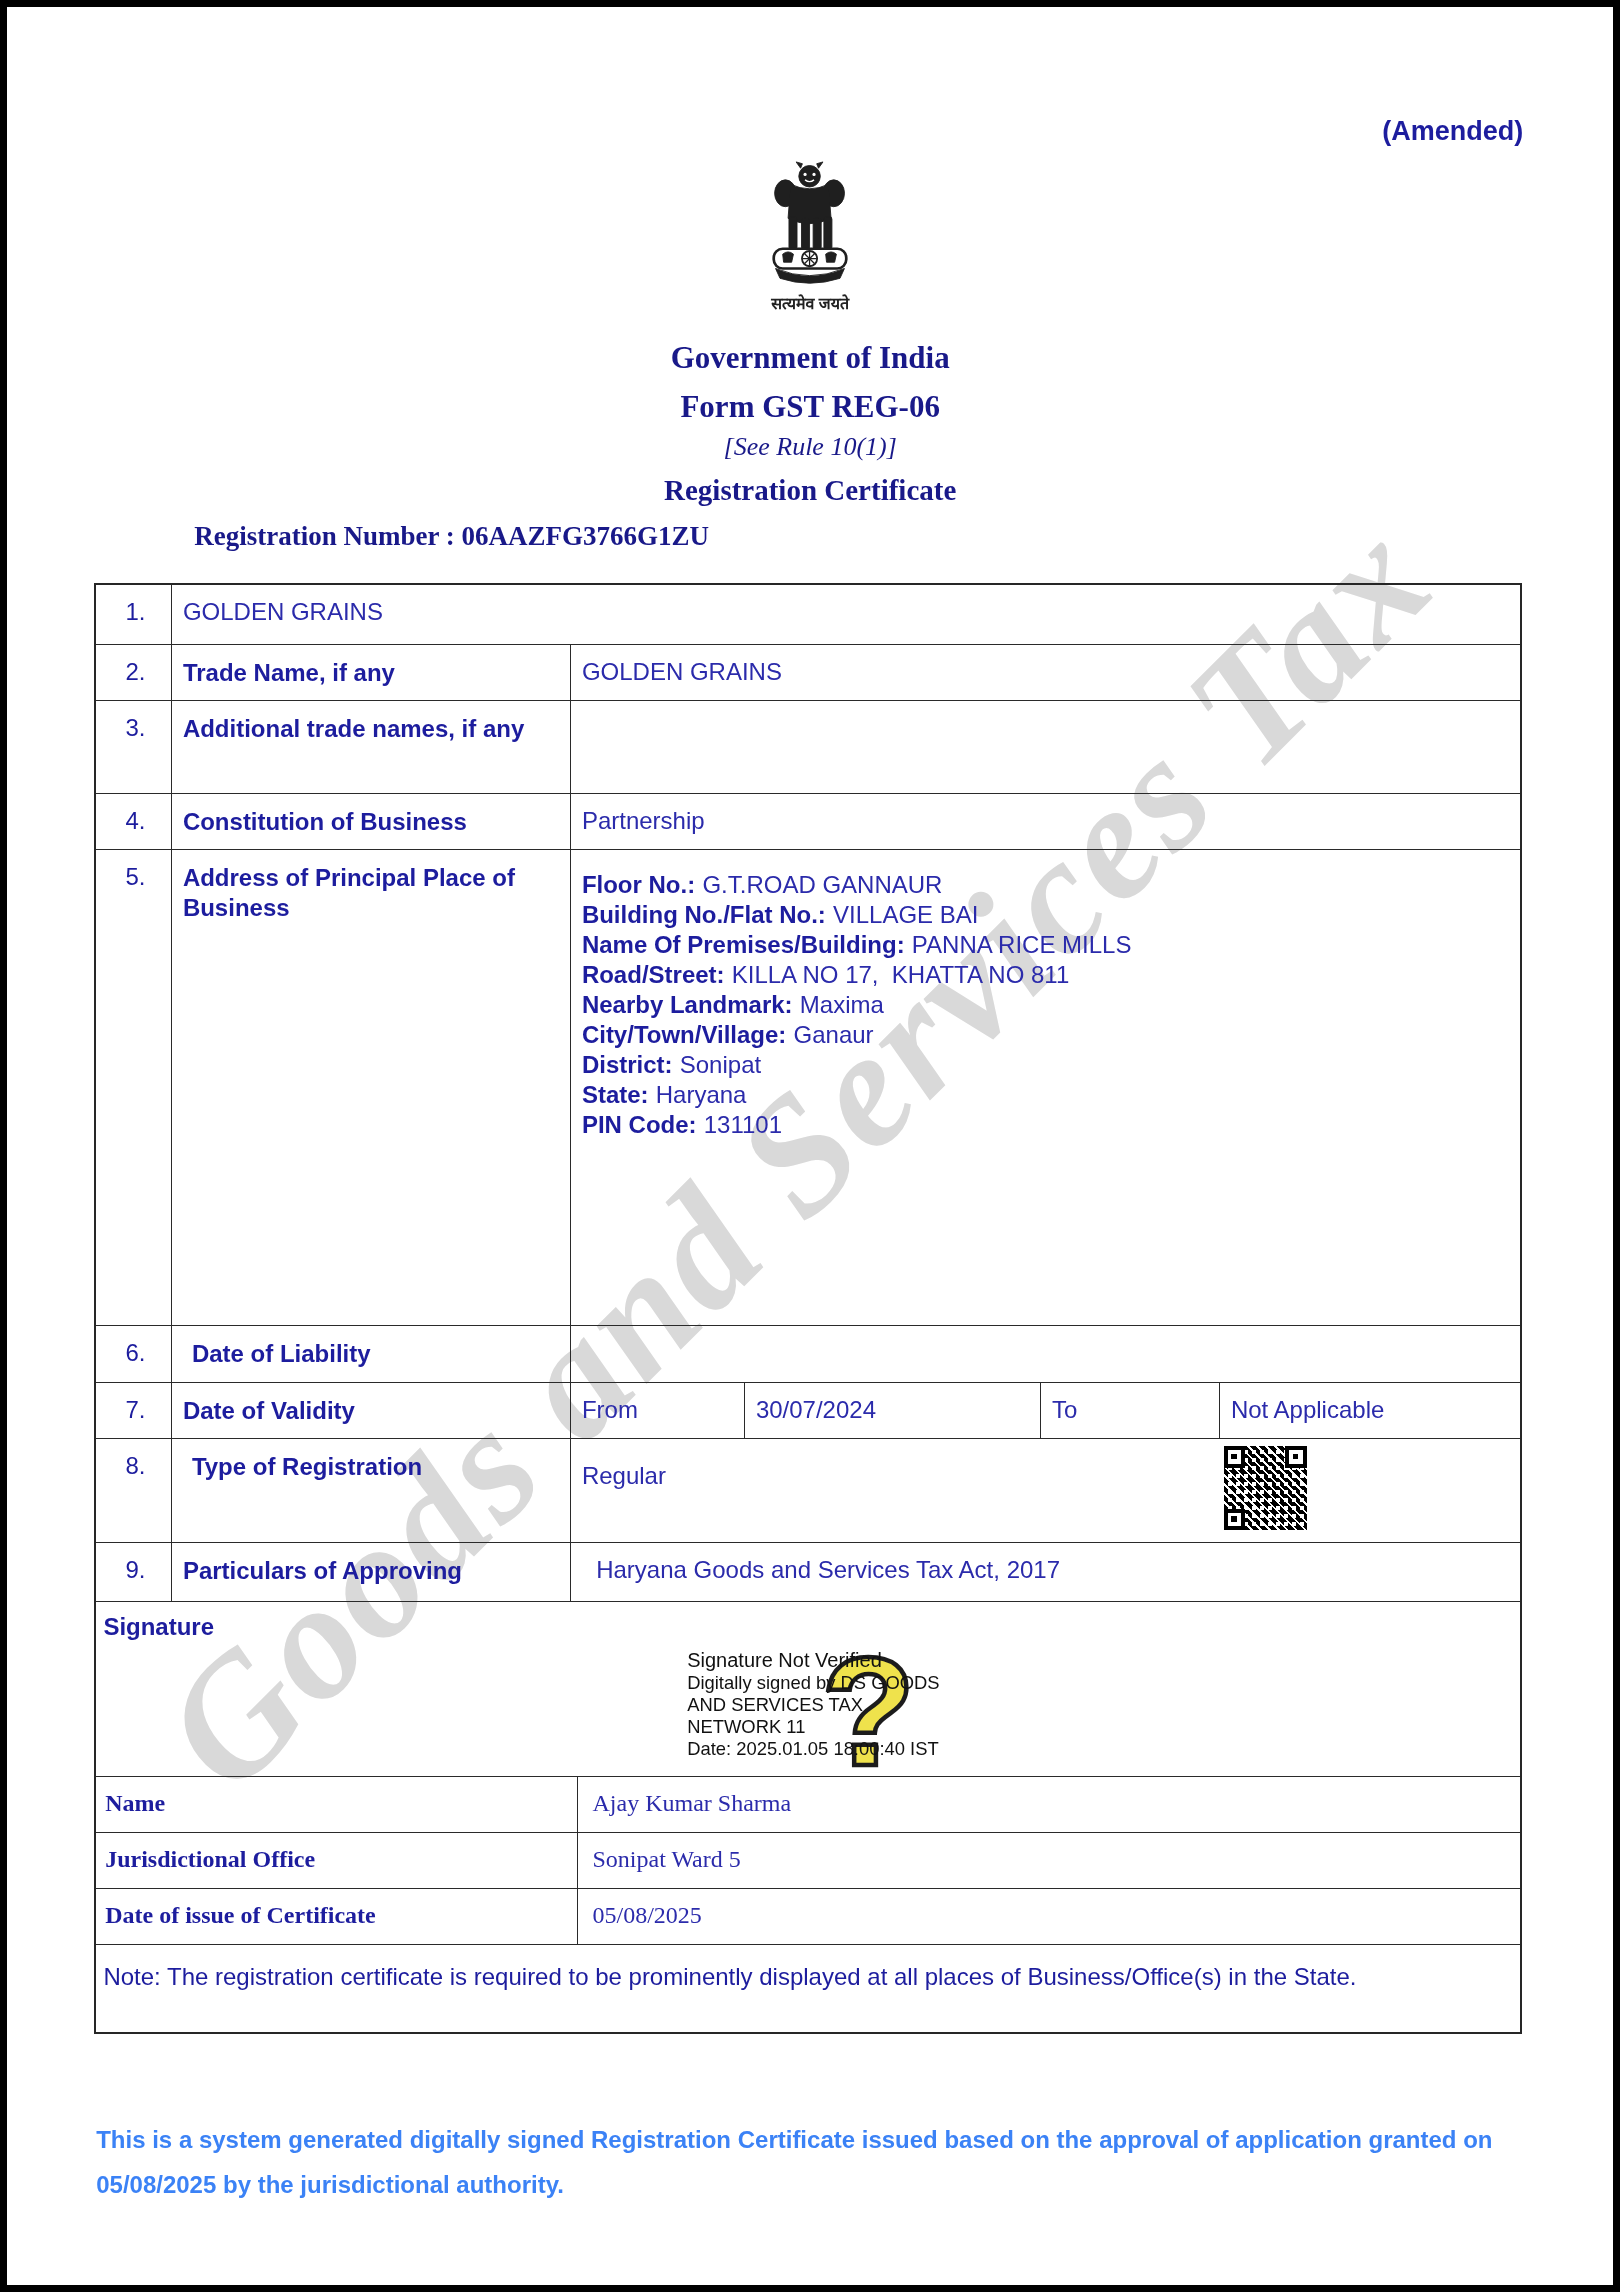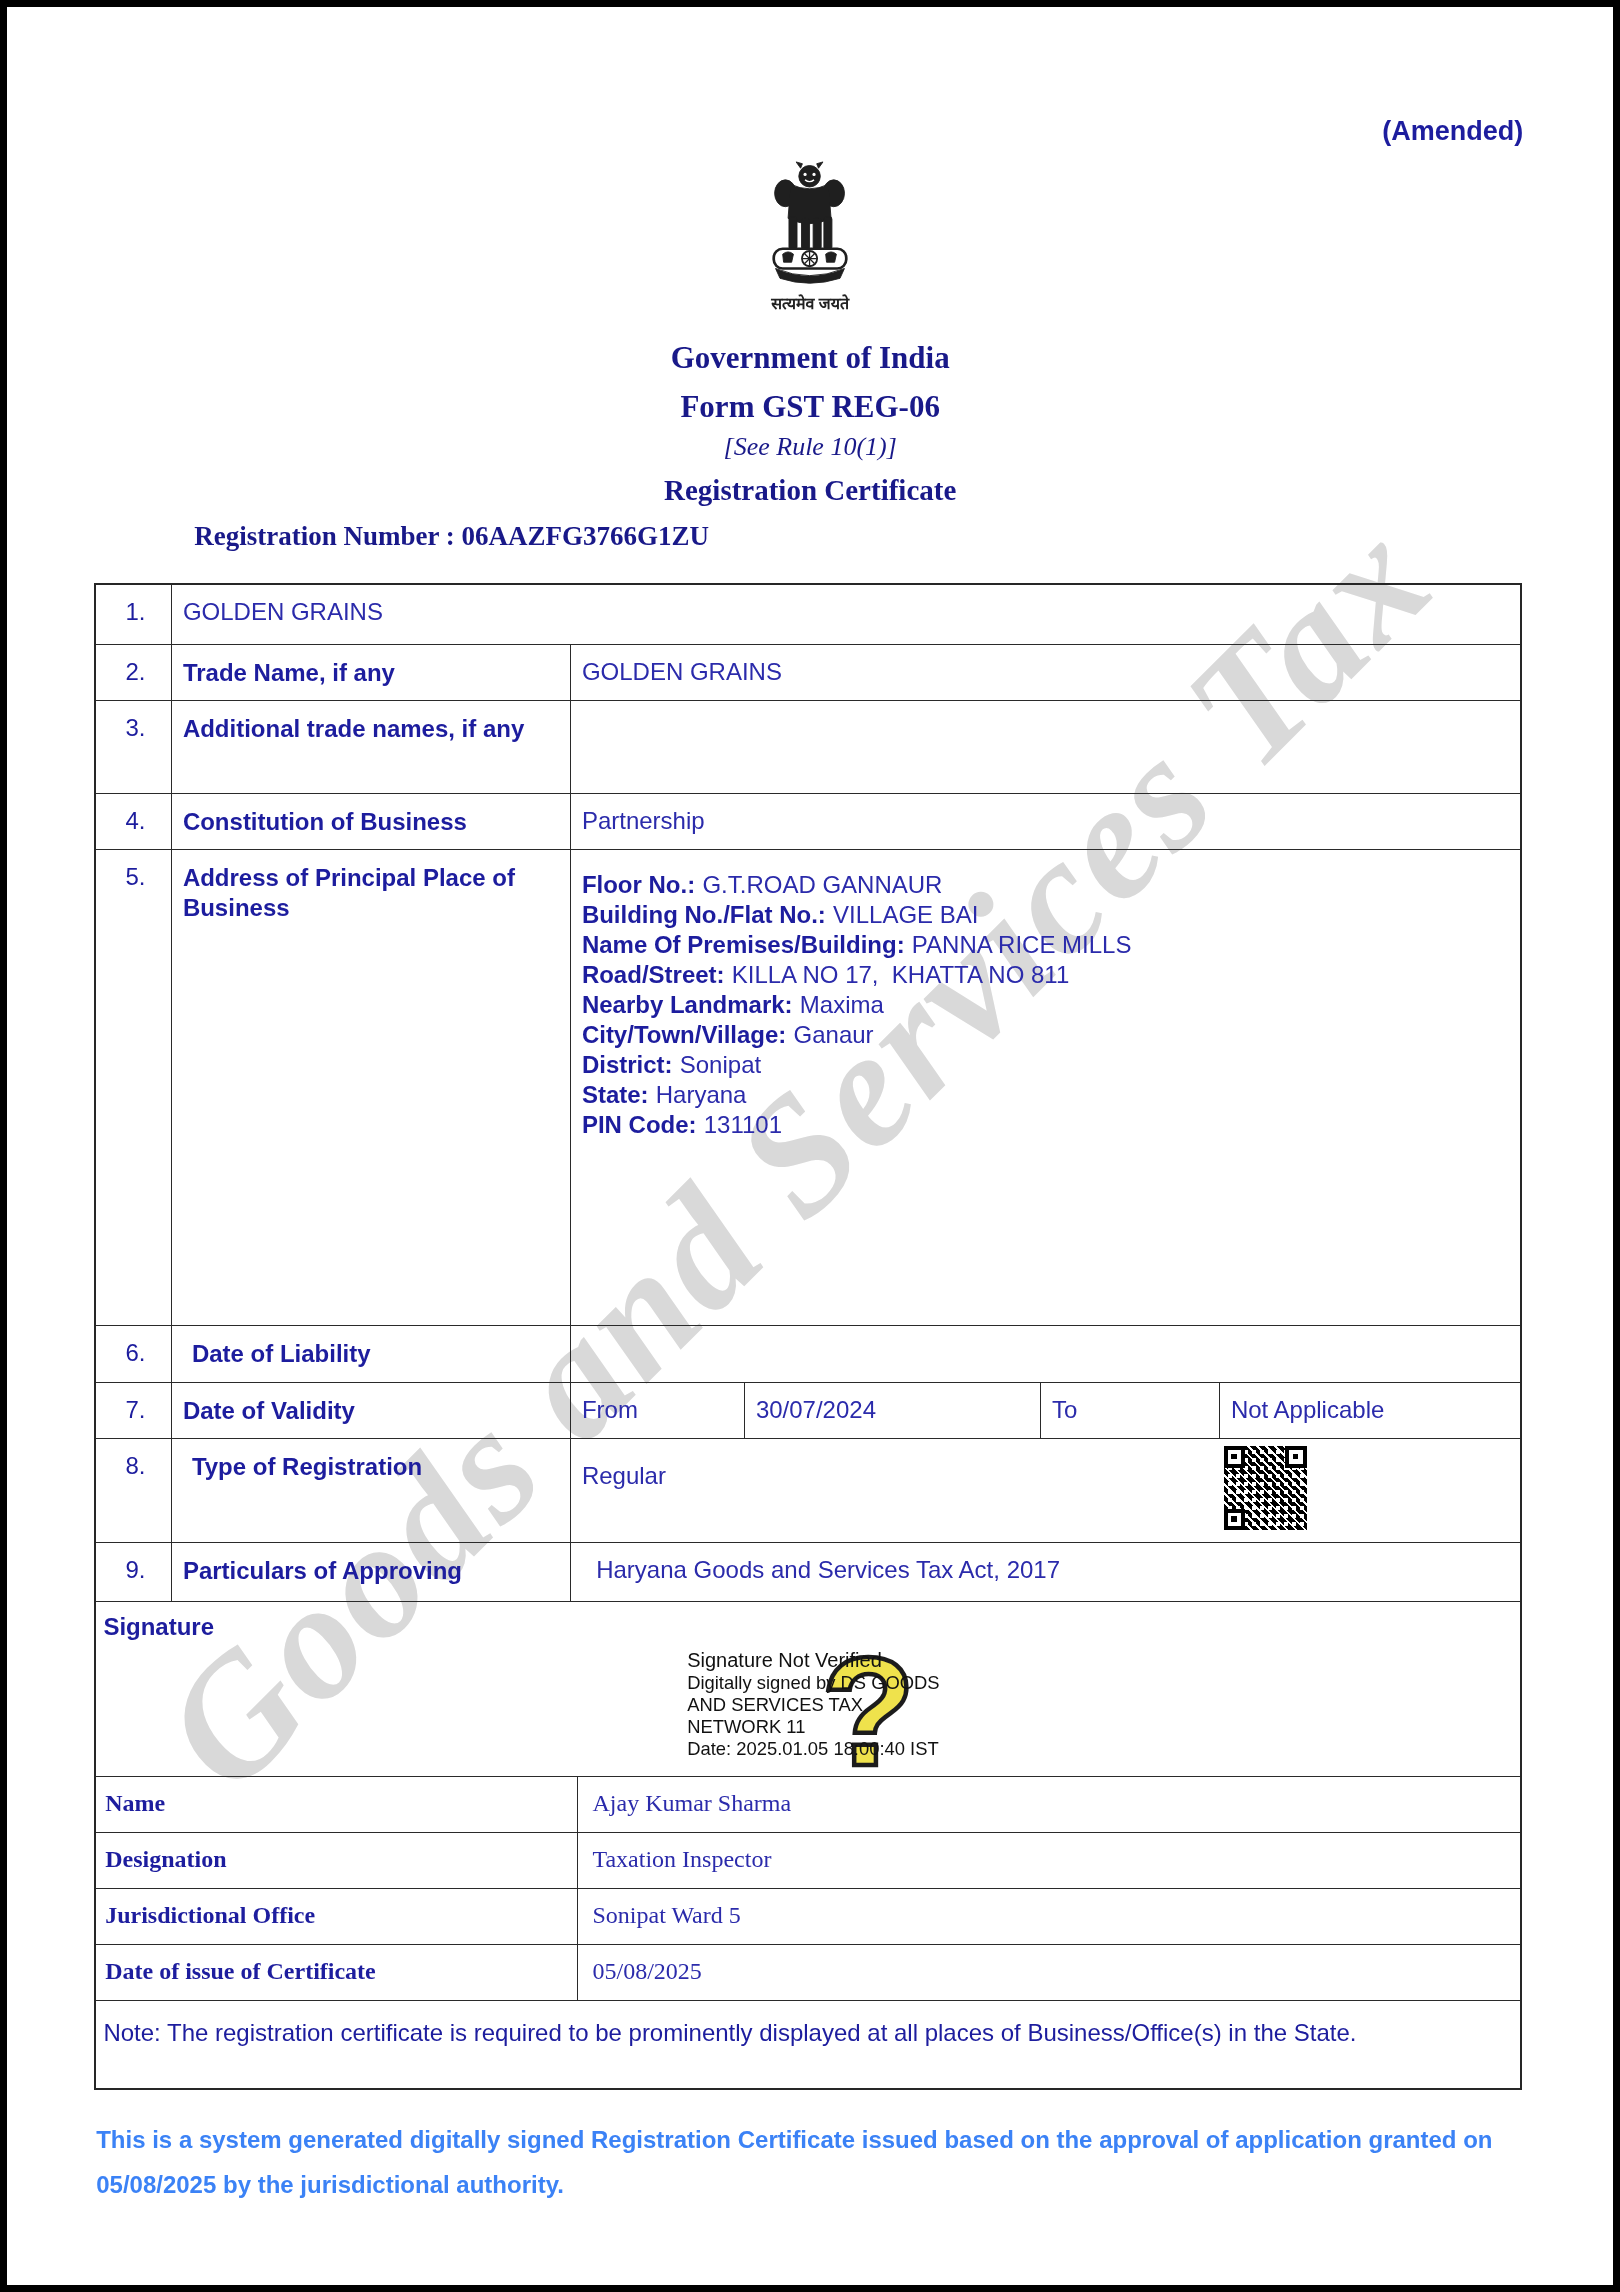--- a/index.html
+++ b/index.html
@@ -243,24 +243,20 @@
         <div class="stamp-line">NETWORK 11</div>
         <div class="stamp-line">Date: 2025.01.05 18:00:40 IST</div>
       </div>
     </div>
 
     <div class="tr orow">
       <div class="olbl">Name</div>
       <div class="oval">Ajay Kumar Sharma</div>
     </div>
     <div class="tr orow">
-      <div class="olbl">Designation</div>
-      <div class="oval">Taxation Inspector</div>
-    </div>
-    <div class="tr orow">
       <div class="olbl">Jurisdictional Office</div>
       <div class="oval">Sonipat Ward 5</div>
     </div>
     <div class="tr orow">
       <div class="olbl">Date of issue of Certificate</div>
       <div class="oval">05/08/2025</div>
     </div>
 
     <div class="tr noterow">
       <div class="note">Note: The registration certificate is required to be prominently displayed at all places of Business/Office(s) in the State.</div>

